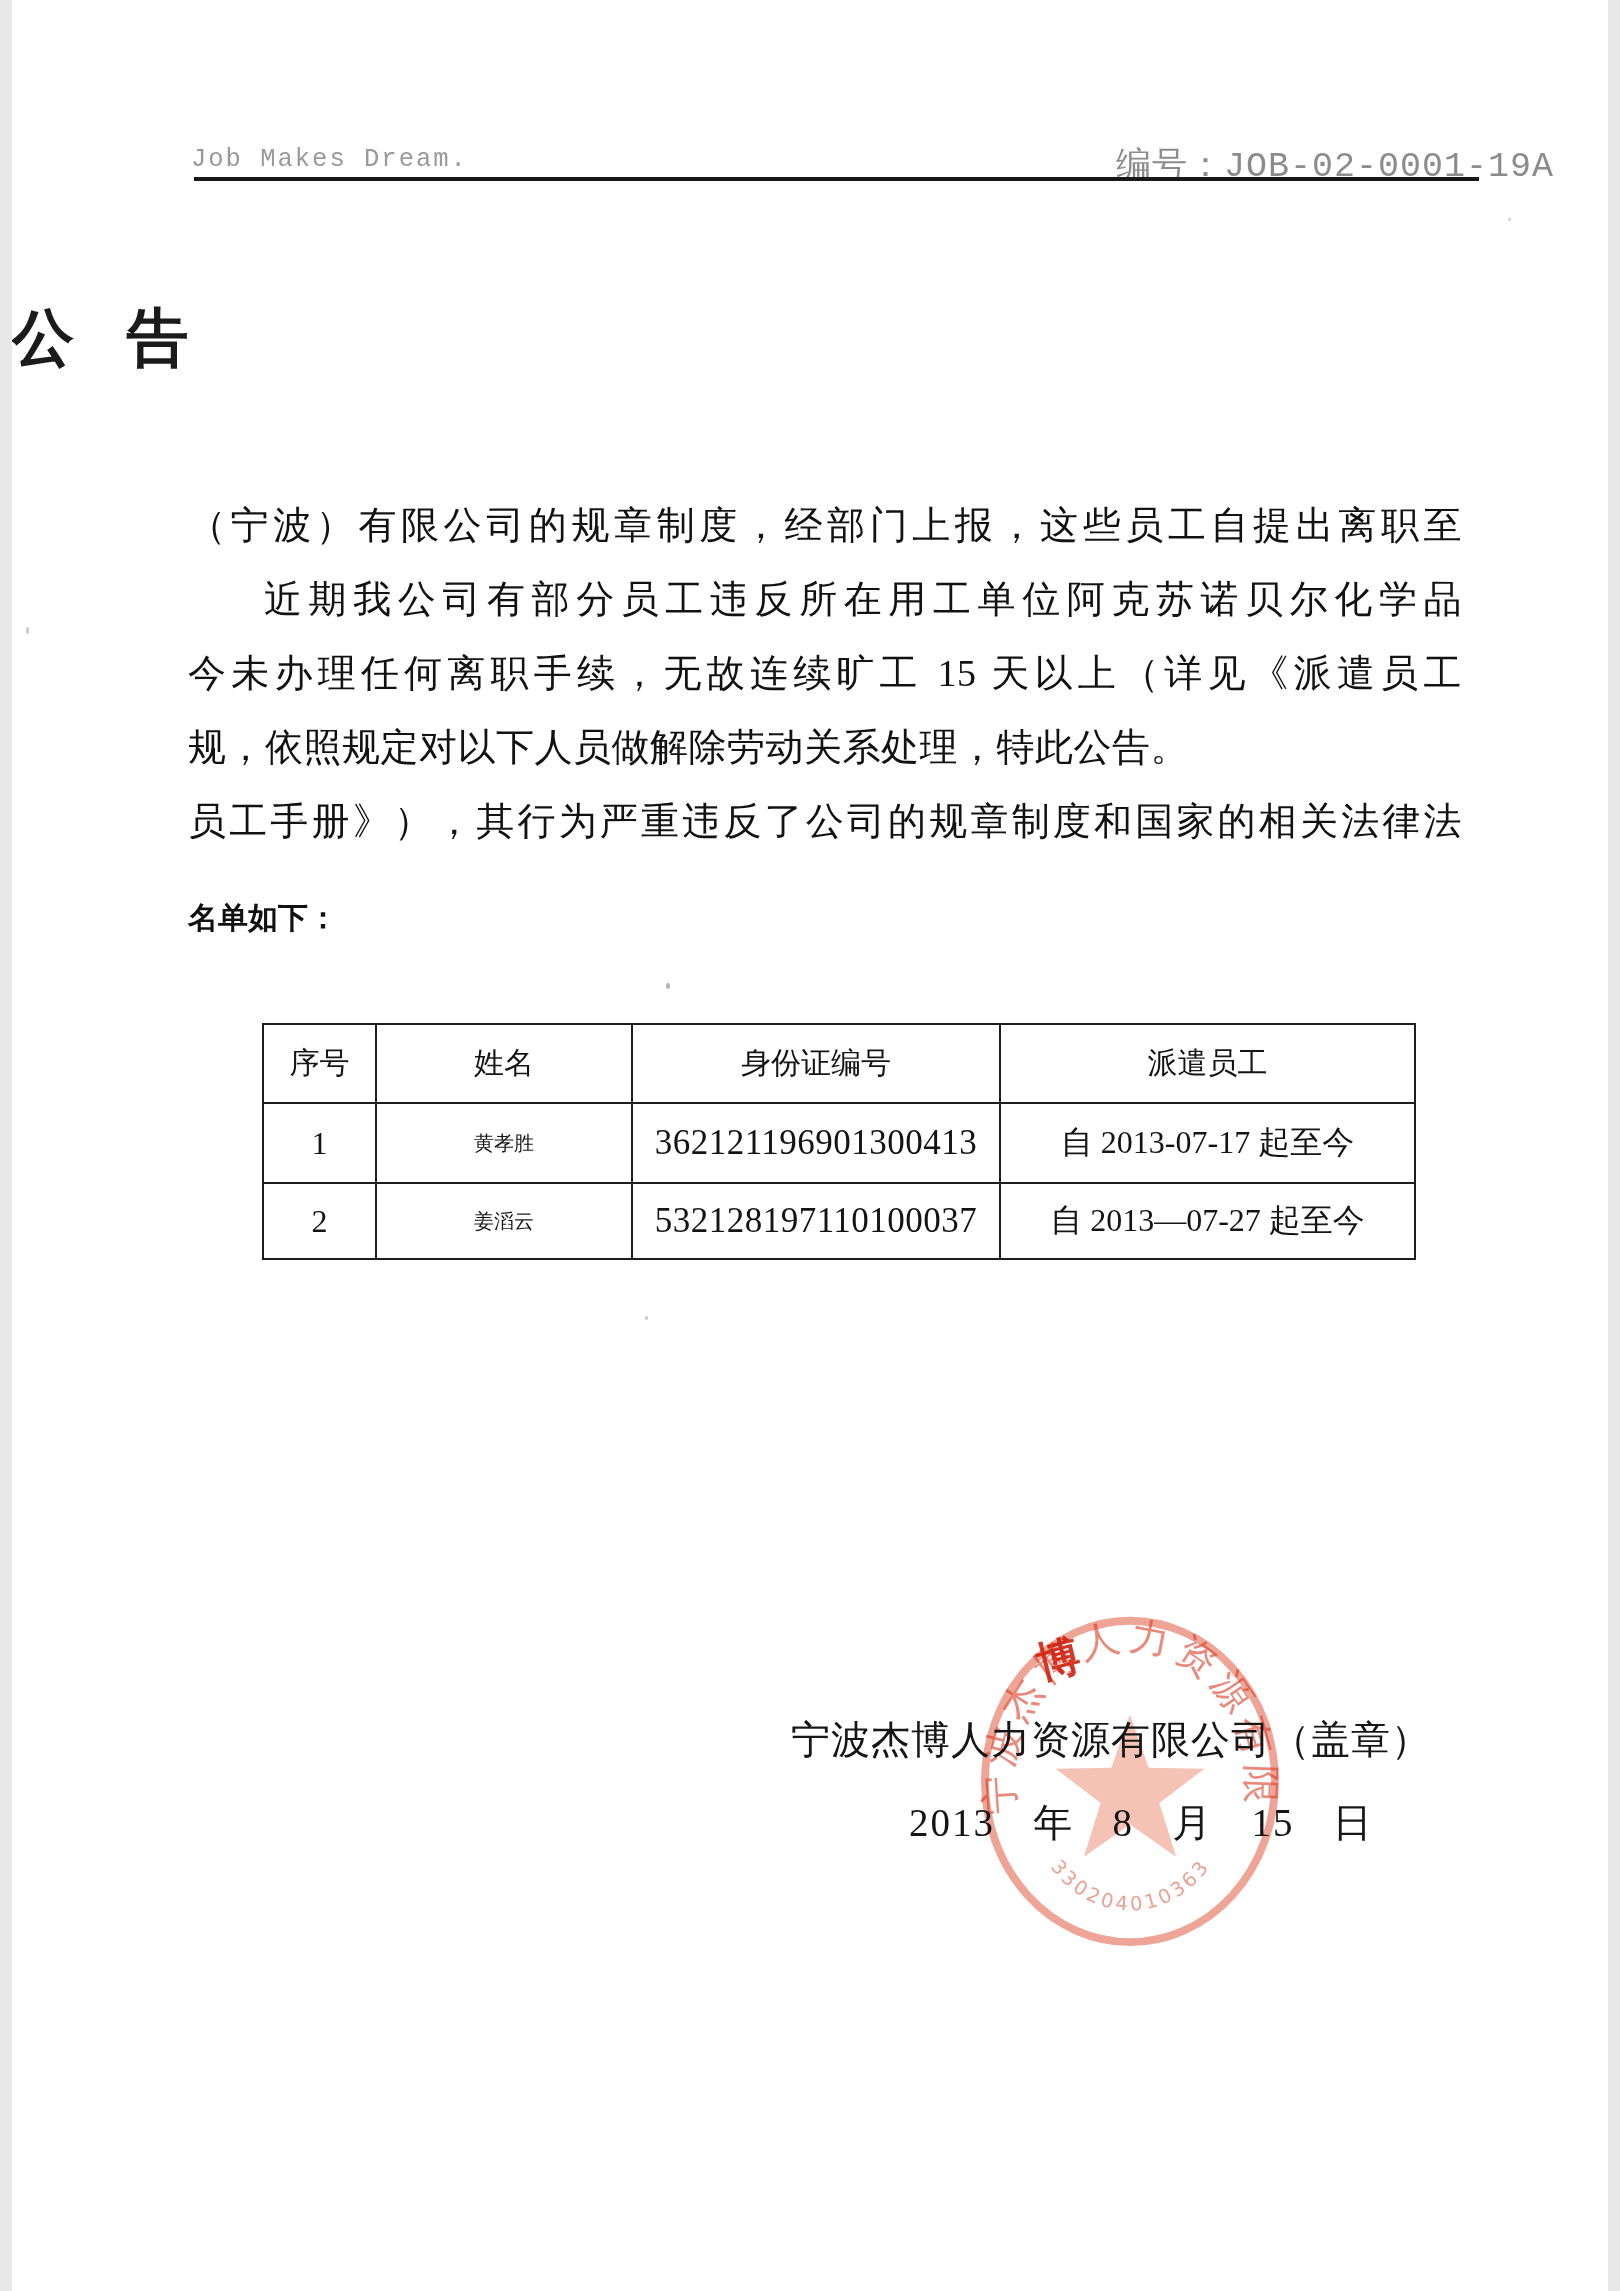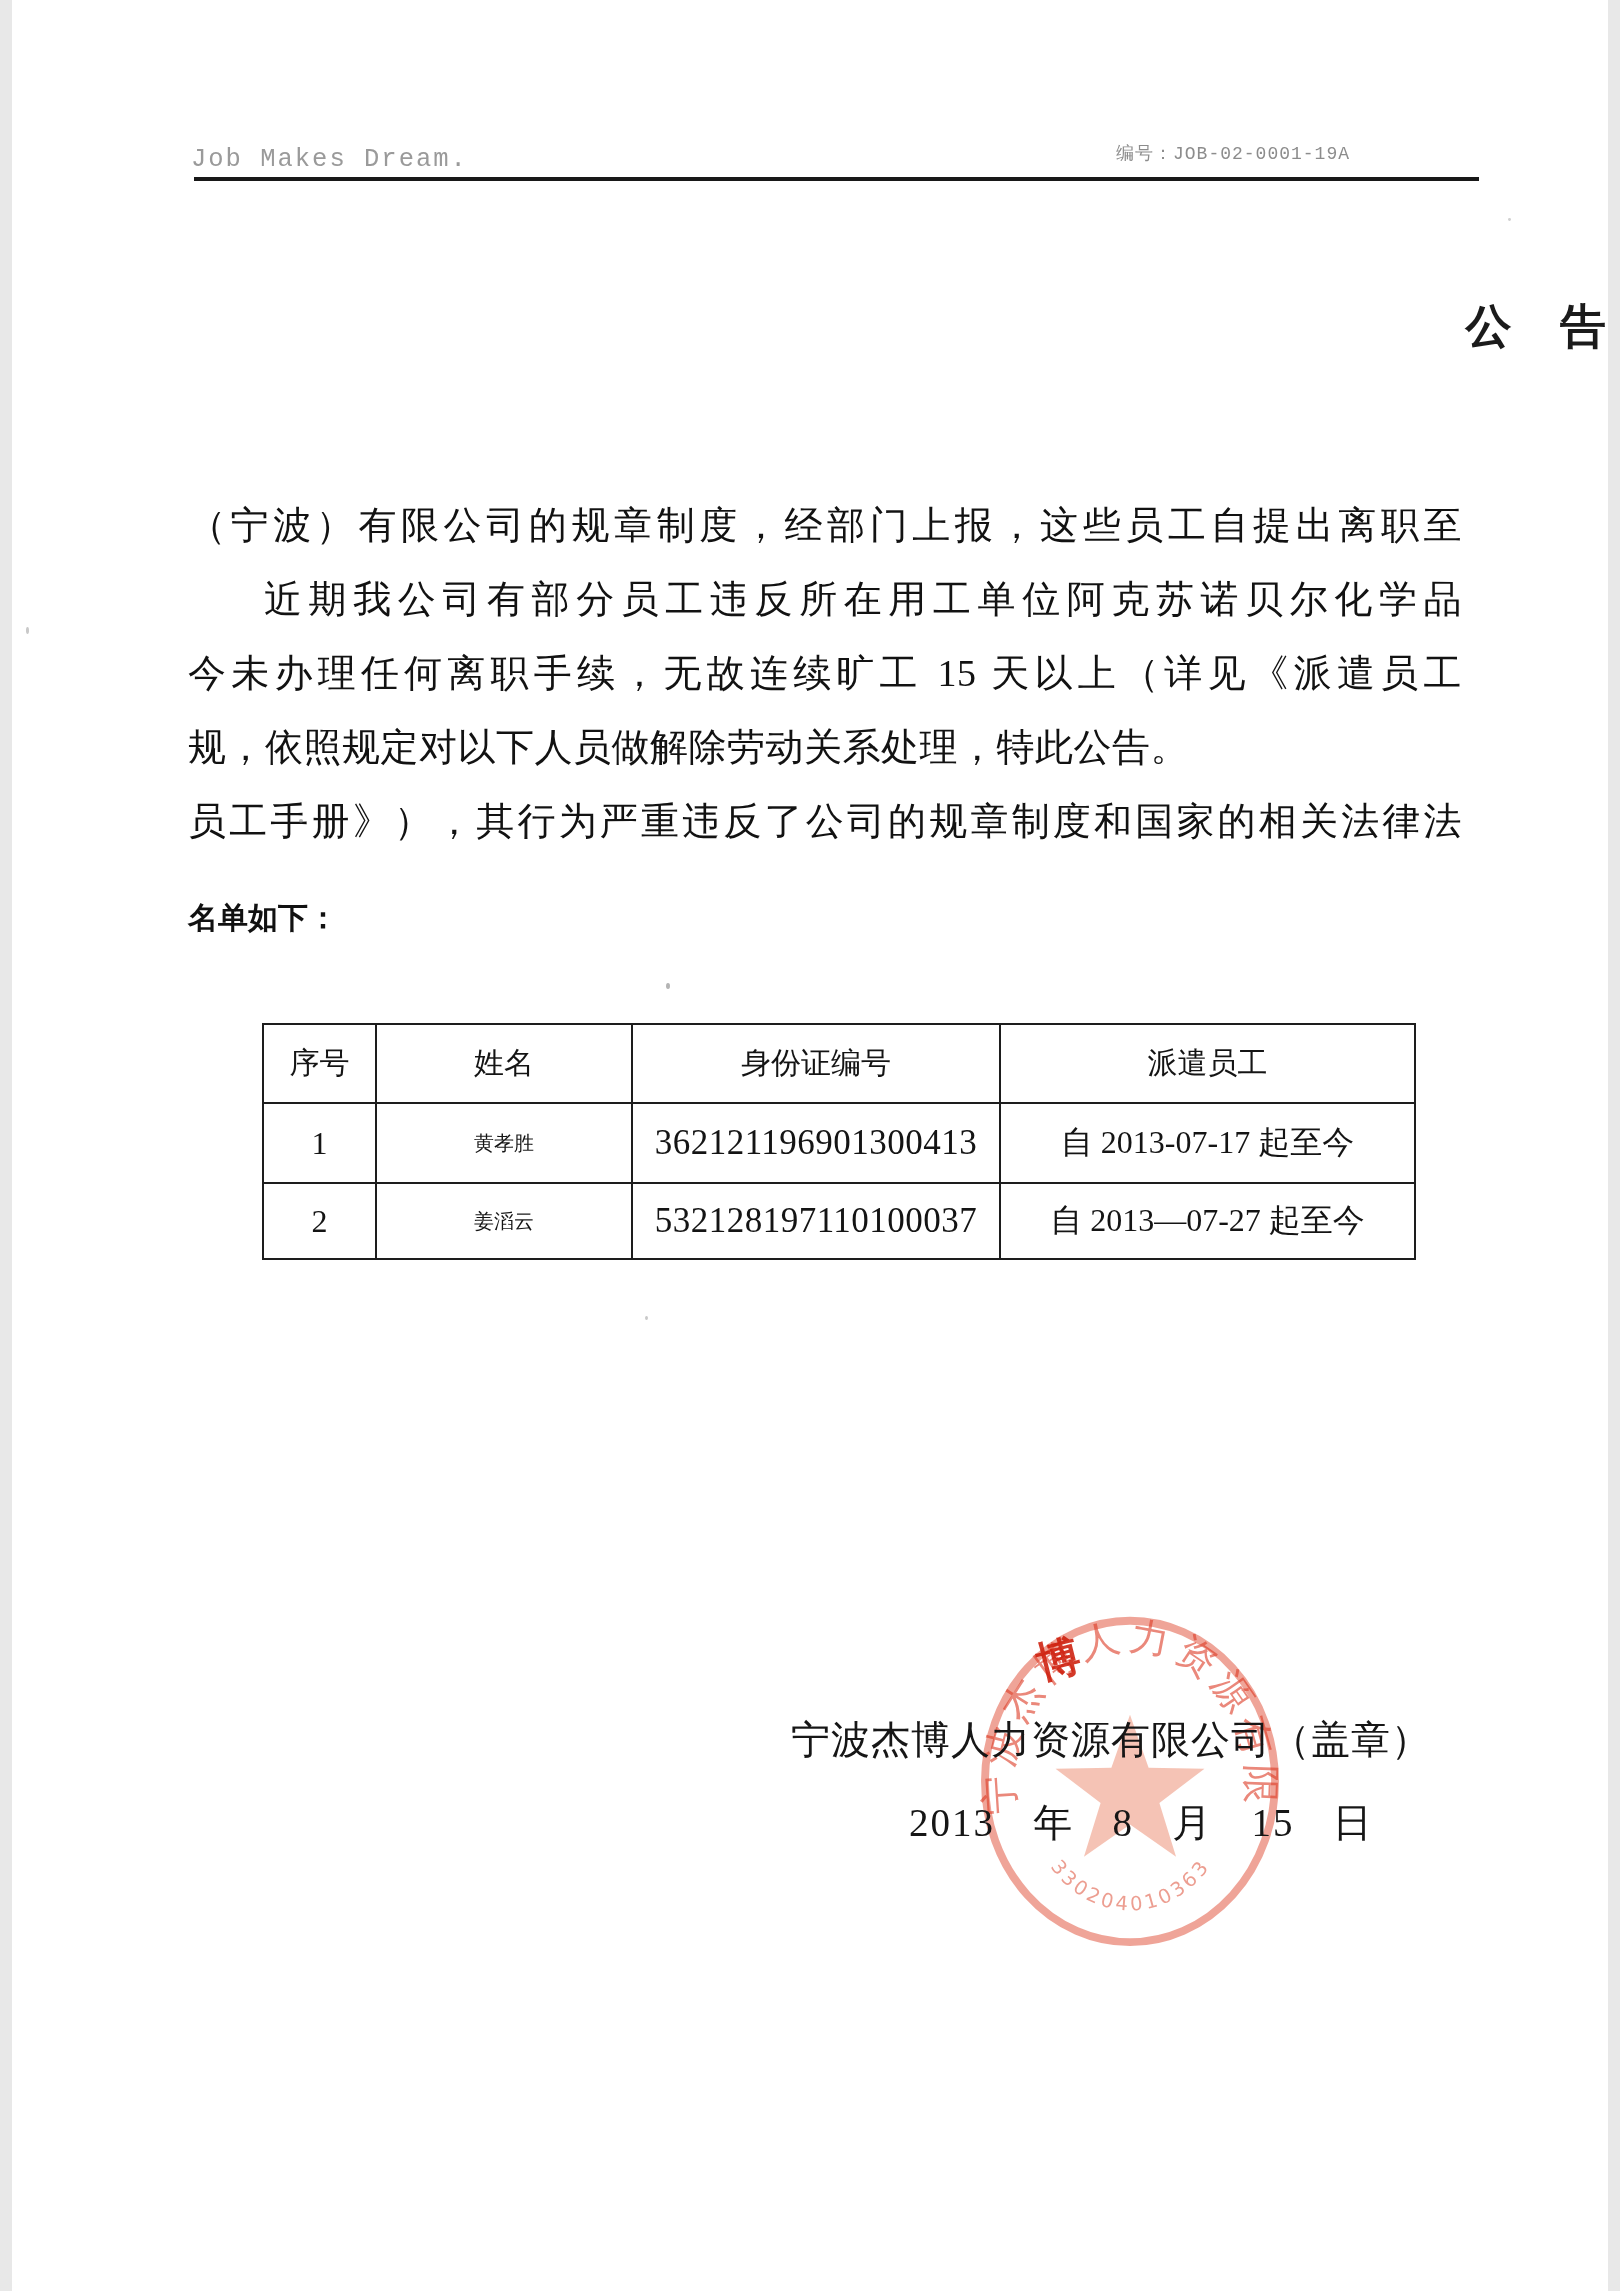--- a/index.html
+++ b/index.html
@@ -14,30 +14,30 @@
   }
   
   .header-slogan{
     position:absolute;left:179px;top:145px;
     font-family:"Liberation Mono","DejaVu Sans Mono",monospace;
     font-size:25.5px;color:#9a9a9a;letter-spacing:2px;
   }
   .header-docno{
     position:absolute;left:1104px;top:141px;
     font-family:"Liberation Mono","DejaVu Sans Mono",monospace;
-    font-size:18px;color:#8c8c8c;letter-spacing:1px;text-align:center;
+    font-size:35px;color:#8c8c8c;letter-spacing:1px;text-align:center;
   }
   .header-rule{
     position:absolute;left:182px;top:177px;width:1285px;height:3.9px;
     background:#181818;
   }
   
   .doc-title{
     position:absolute;left:0;top:296px;width:100%;
-    text-align:right;font-size:46px;font-weight:bold;
+    text-align:left;font-size:62px;font-weight:bold;
     word-spacing:33px;letter-spacing:2px;color:#1b1b1b;
   }
   
   .body-block{
     position:absolute;left:176px;top:488px;width:1274px;
     font-size:38px;letter-spacing:0.5px;color:#121212;
   }
   .body-line{
     height:74px;line-height:74px;white-space:nowrap;
     text-align:justify;text-align-last:justify;

